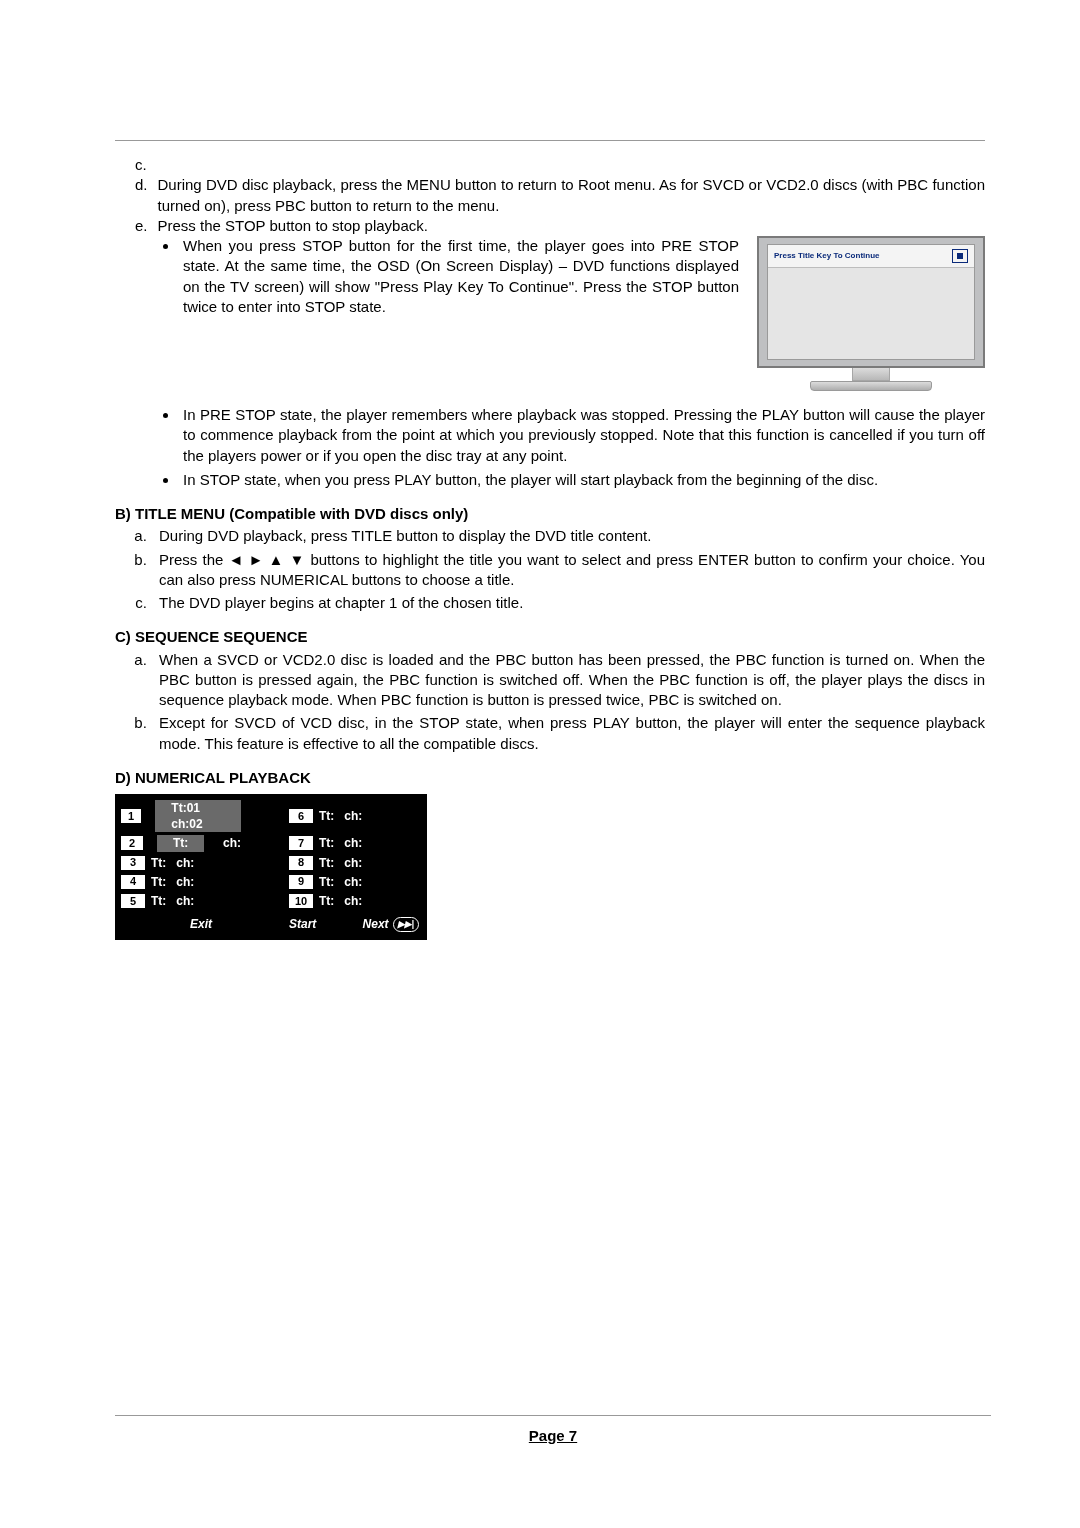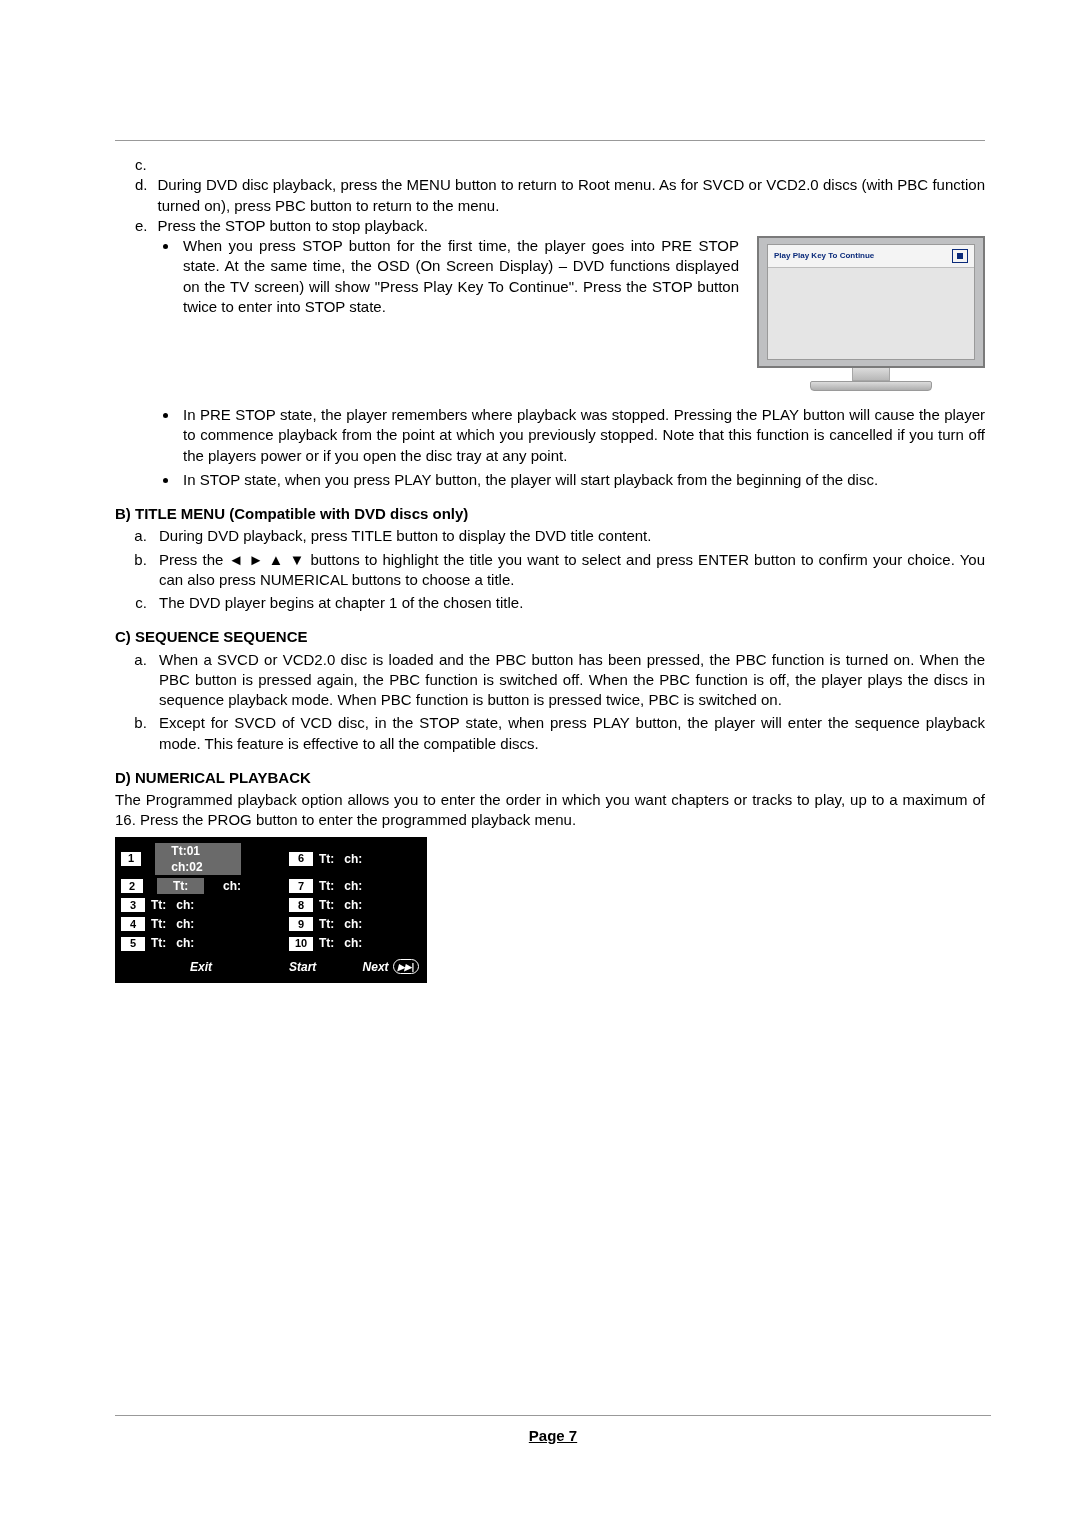--- a/index.html
+++ b/index.html
@@ -220,21 +220,21 @@
 
   <div class="e-row">
     <ul class="bullet-list" style="flex:1;">
       <li class="e-text">When you press STOP button for the first time, the player goes into PRE STOP state. At the same time, the OSD (On Screen Display) – DVD functions displayed on the TV screen) will show "Press Play Key To Continue". Press the STOP button twice to enter into STOP state.</li>
     </ul>
     <div class="e-img">
       <div class="monitor">
         <div class="monitor-screen">
           <div class="monitor-inner">
             <div class="monitor-bar">
-              <span>Play Play Key To Continue</span>
+              <span>Press Title Key To Continue</span>
               <span class="stop-sq">
                   <span class="stop-sq-inner"></span>
                 </span>
             </div>
             <div class="monitor-body"></div>
           </div>
         </div>
         <div class="monitor-stand"></div>
         <div class="monitor-base"></div>
       </div>
@@ -253,21 +253,20 @@
     <li>The DVD player begins at chapter 1 of the chosen title.</li>
   </ol>
 
   <div class="sect-head">C) SEQUENCE SEQUENCE</div>
   <ol class="alpha">
     <li class="just">When a SVCD or VCD2.0 disc is loaded and the PBC button has been pressed, the PBC function is turned on. When the PBC button is pressed again, the PBC function is switched off. When the PBC function is off, the player plays the discs in sequence playback mode. When PBC function is button is pressed twice, PBC is switched on.</li>
     <li class="just">Except for SVCD of VCD disc, in the STOP state, when press PLAY button, the player will enter the sequence playback mode. This feature is effective to all the compatible discs.</li>
   </ol>
 
   <div class="sect-head">D) NUMERICAL PLAYBACK</div>
-  <div class="just">The Programmed playback option allows you to enter the order in which you want chapters or tracks to play, up to a maximum of 16. Press the PROG button to enter the programmed playback menu.</div>
 
   <div class="prog-wrap">
     <div class="prog-menu">
       <div class="prog-row">
         <div class="prog-cell">
           <span class="numbox">1</span>
           <span class="highlight"><span>Tt:01</span> <span>ch:02</span></span>
         </div>
         <div class="prog-cell">
           <span class="numbox">6</span>

